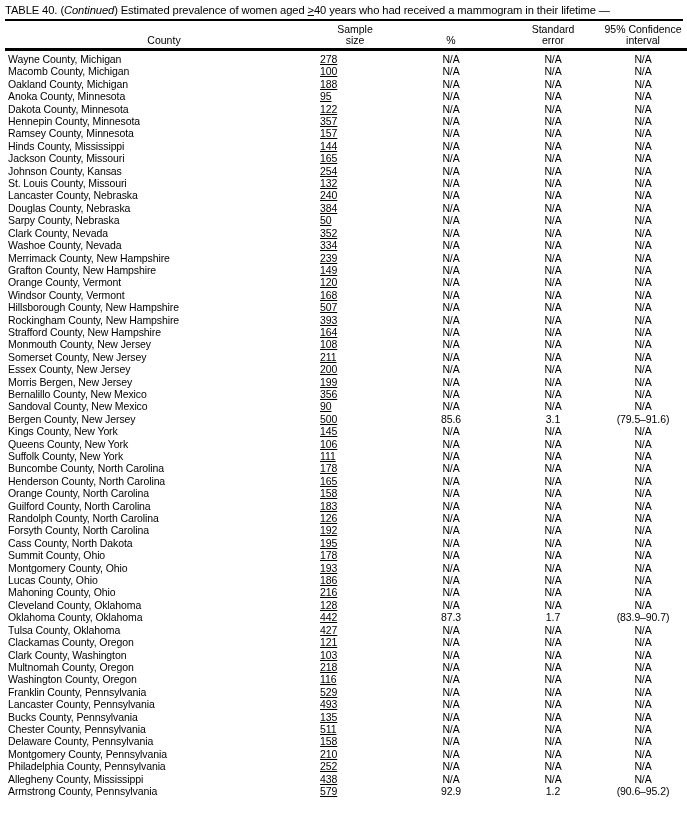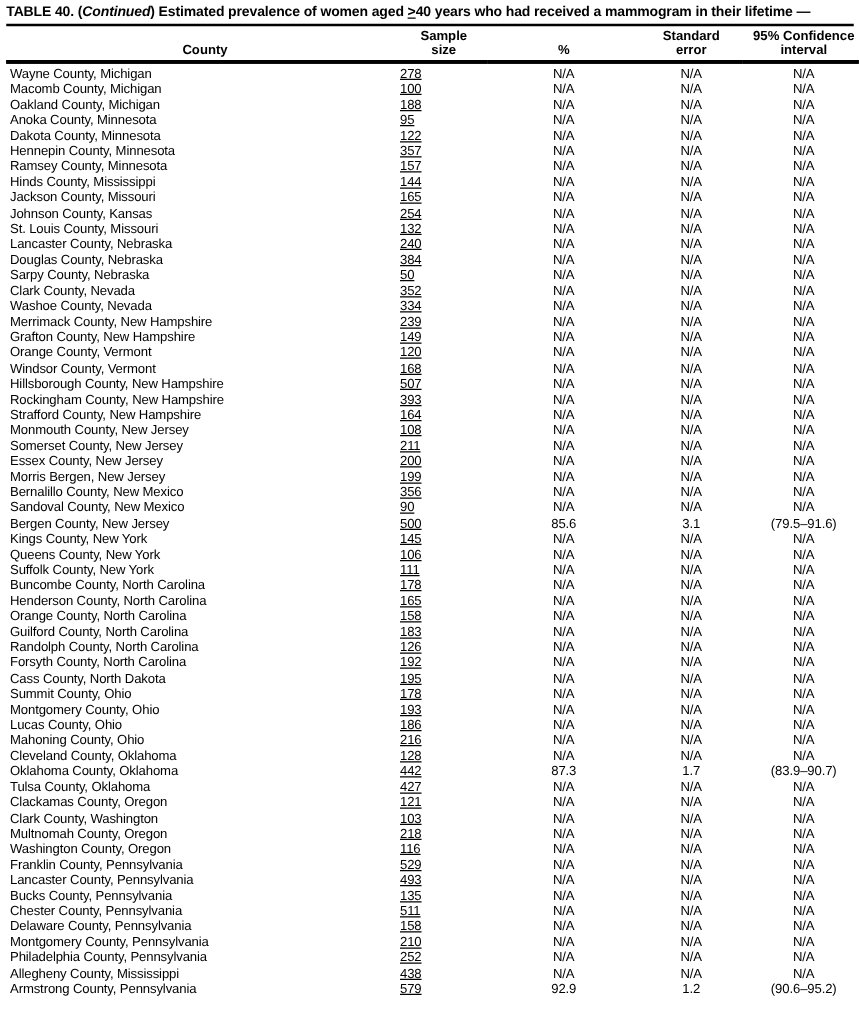--- a/index.html
+++ b/index.html
@@ -5,36 +5,36 @@
   html, body { margin:0; padding:0; background:#fff; }
   body {
     width:687px; height:820px; overflow:hidden;
     font-family:"Liberation Sans", sans-serif;
     color:#000;
     -webkit-font-smoothing:antialiased;
   }
   .page { padding:4px 4px 0 5px; }
 
   
-  .title { font-weight:bold; font-size:11.2px; line-height:13px; letter-spacing:-0.1px; }
+  .title { font-weight:normal; font-size:11.2px; line-height:13px; letter-spacing:-0.1px; }
   .title-line1 { white-space:nowrap; }
   .title .italic { font-style:italic; }
   .title .geq { text-decoration:underline; }
   .title-rule { border-bottom:2px solid #000; margin-top:2px; }
 
   
   table.data-table { border-collapse:collapse; table-layout:fixed; width:687px; }
   col.col-county { width:315px; }
   col.col-sample { width:70px; }
   col.col-pct    { width:122px; }
   col.col-se     { width:82px; }
   col.col-ci     { width:98px; }
 
   thead th {
-    font-weight:bold; font-size:10.5px; line-height:11px;
+    font-weight:normal; font-size:10.5px; line-height:11px;
     vertical-align:bottom; padding:3px 0 2px 0;
     border-bottom:3px solid #000;
     white-space:nowrap;
   }
   thead th.h-county { text-align:center; padding-left:3px;margin-left:48px; }
   thead th.h-center { text-align:center; }
 
   tbody td {
     font-size:10.5px; line-height:12.4px; height:12.4px;
     padding:0; white-space:nowrap; overflow:hidden;

